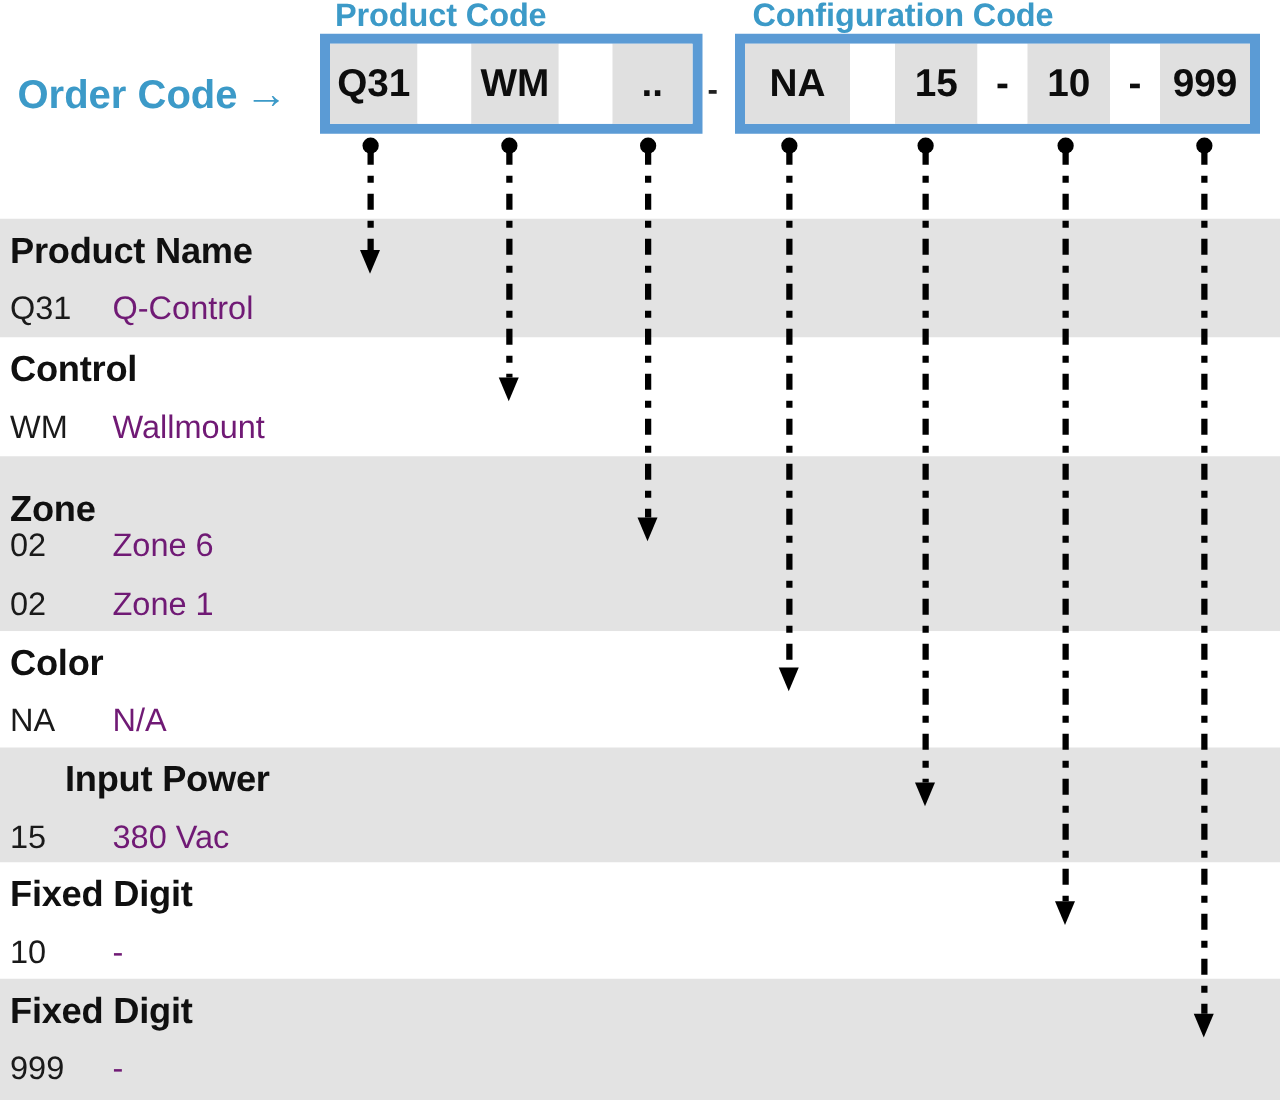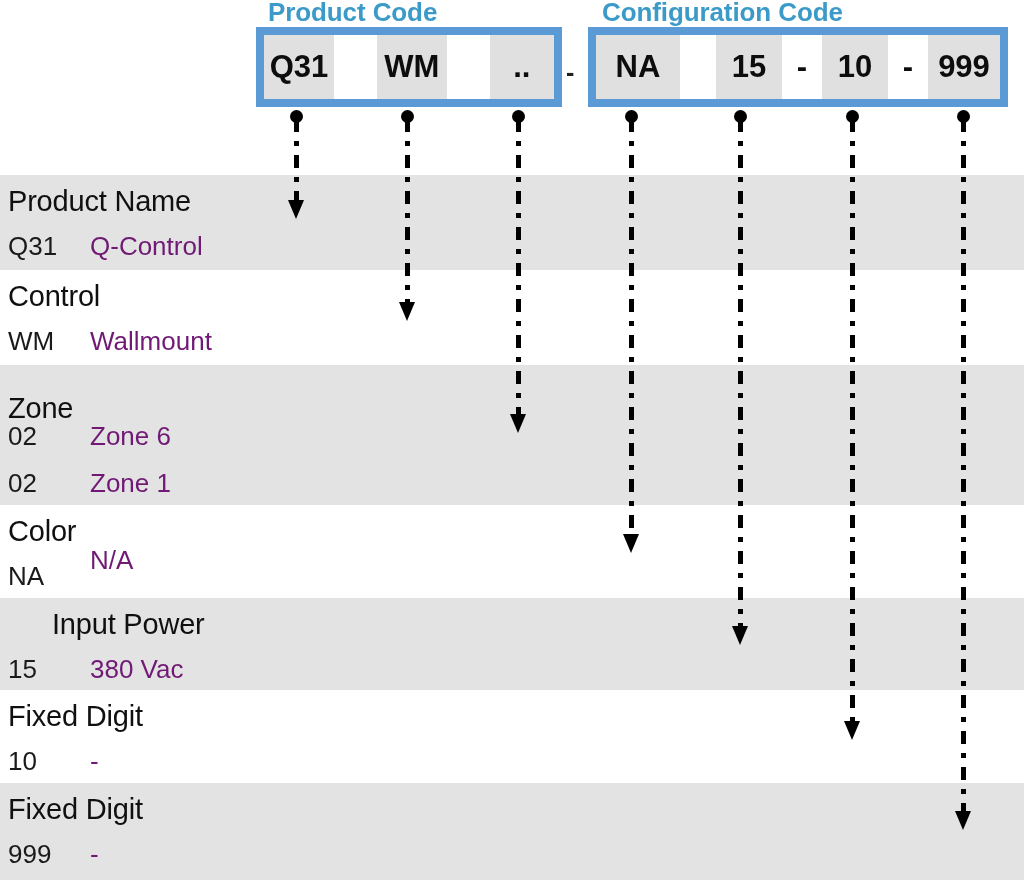--- a/index.html
+++ b/index.html
@@ -28,21 +28,21 @@
     width: 1024px;
   }
   .band.gray  { background: #E3E3E3; }
   .band.white { background: #FFFFFF; }
 
   
   .sect-title {
     position: absolute;
     left: 8px;
     font-size: 29px;
-    font-weight: 400;
+    font-weight: 700;
     color: #101010;
     letter-spacing: -0.2px;
     white-space: nowrap;
   }
   .opt-code {
     position: absolute;
     left: 8px;
     font-size: 26px;
     font-weight: 400;
     color: #1a1a1a;
@@ -171,20 +171,23 @@
       <div class="band gray" style="top: 365px; height: 140px;"></div>
       <div class="band white" style="top: 505px; height: 93px;"></div>
       <div class="band gray" style="top: 598px; height: 92px;"></div>
       <div class="band white" style="top: 690px; height: 93px;"></div>
       <div class="band gray" style="top: 783px; height: 97px;"></div>
     </div>
 
   <div class="group-label" id="group-label-product">Product Code</div>
   <div class="group-label" id="group-label-config">Configuration Code</div>
 
+  <div class="order-code-label">
+    <span>Order Code</span><span class="arrow-glyph">→</span>
+  </div>
 
   <div class="code-box" id="code-box-product">
       <div class="cell filled" style="width: 72px;">Q31</div>
       <div class="cell blank" style="width: 44px;"></div>
       <div class="cell filled" style="width: 72px;">WM</div>
       <div class="cell blank" style="width: 44px;"></div>
       <div class="cell filled" style="width: 66px;">..</div>
     </div>
 
   <div class="box-separator">-</div>
@@ -206,21 +209,21 @@
       <div class="sect-title" style="top: 280px;">Control</div>
       <div class="opt-code" style="top: 326px;">WM</div>
       <div class="opt-desc" style="top: 326px;">Wallmount</div>
       <div class="sect-title" style="top: 392px;">Zone</div>
       <div class="opt-code" style="top: 421px;">02</div>
       <div class="opt-desc" style="top: 421px;">Zone 6</div>
       <div class="opt-code" style="top: 468px;">02</div>
       <div class="opt-desc" style="top: 468px;">Zone 1</div>
       <div class="sect-title" style="top: 515px;">Color</div>
       <div class="opt-code" style="top: 561px;">NA</div>
-      <div class="opt-desc" style="top: 545px;">N/A</div>
+      <div class="opt-desc" style="top: 561px;">N/A</div>
       <div class="sect-title" style="top: 608px; margin-left: 44px;">Input Power</div>
       <div class="opt-code" style="top: 654px;">15</div>
       <div class="opt-desc" style="top: 654px;">380 Vac</div>
       <div class="sect-title" style="top: 700px;">Fixed Digit</div>
       <div class="opt-code" style="top: 746px;">10</div>
       <div class="opt-desc" style="top: 746px;">-</div>
       <div class="sect-title" style="top: 793px;">Fixed Digit</div>
       <div class="opt-code" style="top: 839px;">999</div>
       <div class="opt-desc" style="top: 839px;">-</div>
     </div>

